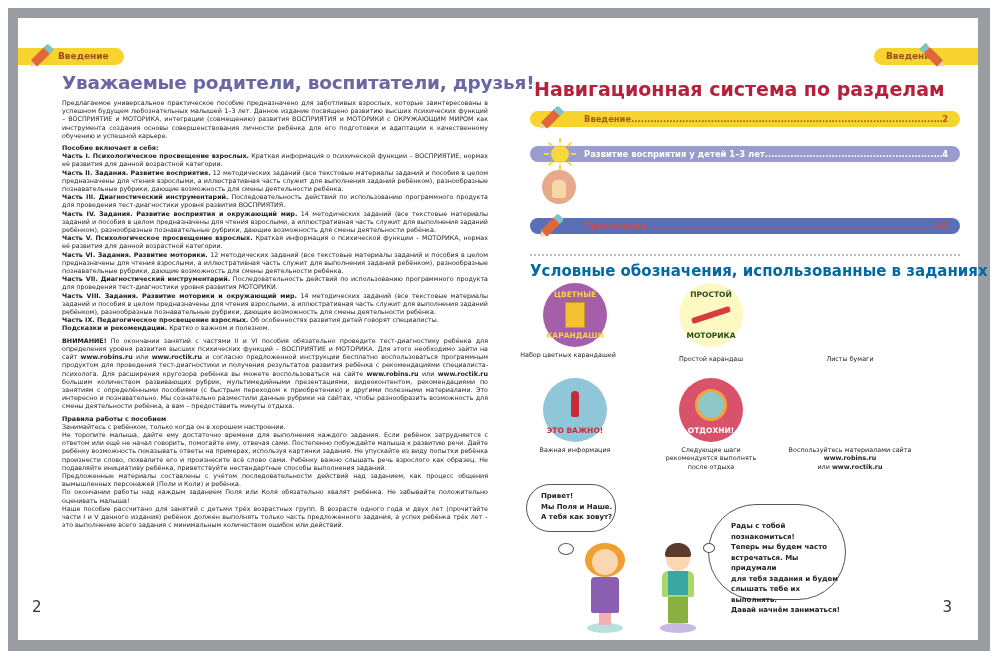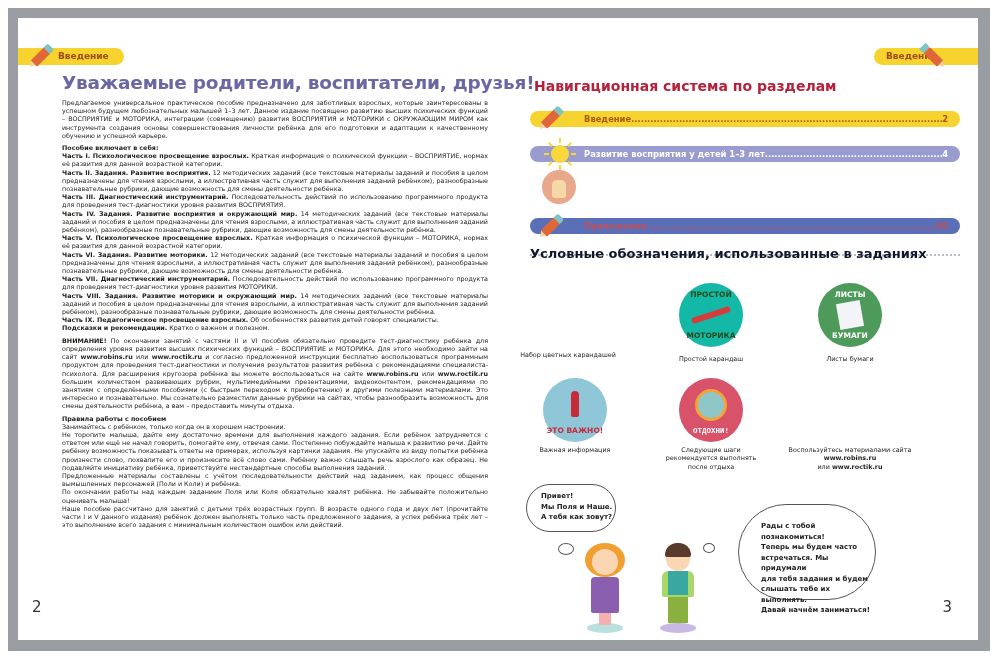--- a/index.html
+++ b/index.html
@@ -25,75 +25,75 @@
   .body-text { position: absolute; left: 44px; top: 81px; width: 426px; font-size: 6.35px; line-height: 8.2px; text-align: justify; }
   .body-text p { margin-bottom: 4px; }
   .body-text b { font-weight: bold; }
   .body-text .tight { margin-bottom: 0; }
   .page-num { position: absolute; font-size: 15px; color: #333; }
   .pn-left { left: 14px; top: 580px; }
   .pn-right { right: 26px; top: 580px; }
 
   
   .right-page { position: absolute; left: 480px; top: 0; width: 480px; height: 622px; }
-  .nav-title { position: absolute; left: 36px; top: 60px; font-size: 14px; color: #b5213a; font-weight: bold; white-space: nowrap; }
+  .nav-title { position: absolute; left: 36px; top: 60px; font-size: 19px; color: #b5213a; font-weight: bold; white-space: nowrap; }
   .nav-row { position: absolute; left: 32px; width: 430px; height: 16px; border-radius: 8px; font-size: 8.4px; font-weight: bold; line-height: 16px; padding-left: 54px; padding-right: 12px; display: flex; }
   .nav-row .lbl { white-space: nowrap; }
   .nav-row .dots { flex: 1; overflow: hidden; white-space: nowrap; }
   .nav-row .dots::after { content: "........................................................................................................................................"; }
   .nav-row .pg { white-space: nowrap; }
   .nr1 { top: 93px; background: #f7d330; color: #a65a1c; }
   .nr2 { top: 128px; background: #9a9cd0; color: #ffffff; }
   .nr3 { top: 164px; background: #a8c64a; color: #ffffff; }
   .nr4 { top: 200px; background: #5a6fb8; color: #c0505a; }
   .nav-icon { position: absolute; }
   .sun { left: 46px; top: 120px; width: 32px; height: 32px; }
   .sun .core { position: absolute; left: 7px; top: 7px; width: 18px; height: 18px; background: #f8d73a; border-radius: 50%; }
   .sun .ray { position: absolute; left: 15px; top: 0; width: 2px; height: 32px; background: linear-gradient(#f8d73a 0 5px, transparent 5px 27px, #f8d73a 27px); }
   .hand { left: 44px; top: 152px; width: 34px; height: 34px; background: #e8a88c; border-radius: 50%; }
   .hand .palm { position: absolute; left: 10px; top: 10px; width: 14px; height: 18px; background: #f6d8a8; border-radius: 5px 5px 3px 3px; }
 
   .divider { position: absolute; left: 32px; top: 236px; width: 430px; border-top: 2px dotted #b8bcc4; }
-  .legend-title { position: absolute; left: 32px; top: 228px; font-size: 13px; color: #0f172a; font-weight: bold; white-space: nowrap; }
+  .legend-title { position: absolute; left: 32px; top: 244px; font-size: 15px; color: #0369a1; font-weight: bold; white-space: nowrap; }
 
   .badge { position: absolute; width: 64px; height: 64px; border-radius: 50%; display: flex; align-items: center; justify-content: center; flex-direction: column; font-weight: bold; font-size: 7px; text-align: center; }
   .badge .arc { position: absolute; left: 0; width: 64px; text-align: center; font-size: 7.5px; font-weight: bold; }
   .badge .arc.top { top: 7px; }
   .badge .arc.bot { bottom: 7px; }
   .b1 { left: 45px; top: 265px; background: #a55fa8; }
   .b1 .arc { color: #f4d24a; }
   .b1 .inner { width: 20px; height: 26px; background: #f2c230; border: 1px solid #c99a20; }
-  .b2 { left: 181px; top: 265px; background: #14b8a6; }
+  .b2 { left: 181px; top: 265px; background: #fef9c3; }
   .b2 .arc { color: #2a4a1a; }
   .b2 .inner { width: 40px; height: 6px; background: #d63c3c; transform: rotate(-18deg); border-radius: 2px; }
   .b3 { left: 320px; top: 265px; background: #4d9a5a; }
   .b3 .arc { color: #ffffff; }
   .b3 .inner { width: 24px; height: 26px; background: #f4f4f8; transform: rotate(-10deg); }
   .b4 { left: 45px; top: 360px; background: #8fc6d8; }
   .b4 .arc { color: #c82a3a; }
   .b4 .inner { width: 8px; height: 26px; background: #c82a3a; border-radius: 4px 4px 2px 2px; position: relative; top: -6px; }
-  .b5 { left: 181px; top: 360px; background: #d8526a; font-family: Liberation Mono, monospace; }
+  .b5 { left: 181px; top: 360px; background: #d8526a; }
   .b5 .arc { color: #ffffff; }
   .b5 .inner { width: 32px; height: 32px; background: #8fc6c8; border: 3px solid #f2a43a; border-radius: 50%; position: relative; top: -5px; }
   .b6 { left: 320px; top: 360px; background: #f0a33a; }
   .b6 .arc { color: #ffffff; }
   .b6 .inner { width: 26px; height: 20px; background: #ffffff; border: 3px solid #333; border-radius: 2px; }
 
   .cap { position: absolute; width: 110px; text-align: center; font-size: 6.4px; line-height: 8.4px; }
   .cap b { font-weight: bold; }
   .c1 { left: 15px; top: 333px; }
   .c2 { left: 158px; top: 337px; }
   .c3 { left: 297px; top: 337px; }
   .c4 { left: 22px; top: 428px; }
   .c5 { left: 158px; top: 428px; }
   .c6 { left: 290px; top: 428px; width: 124px; }
 
   .cloud { position: absolute; background: #ffffff; border: 1.3px solid #555; border-radius: 38px; font-size: 7px; line-height: 10.5px; font-weight: bold; color: #222; }
   .cloud1 { left: 28px; top: 466px; width: 90px; height: 48px; padding: 6px 0 0 14px; }
-  .cloud2 { left: 240px; top: 486px; width: 138px; height: 96px; padding: 16px 0 0 22px; border-radius: 50px; }
+  .cloud2 { left: 210px; top: 486px; width: 138px; height: 96px; padding: 16px 0 0 22px; border-radius: 50px; }
   .puff { position: absolute; background: #fff; border: 1.2px solid #555; border-radius: 50%; }
 
   .kid { position: absolute; }
   .girl { left: 85px; top: 525px; width: 44px; height: 92px; }
   .girl .hair { position: absolute; left: 2px; top: 0; width: 40px; height: 34px; background: #f0a030; border-radius: 50%; }
   .girl .face { position: absolute; left: 9px; top: 6px; width: 26px; height: 26px; background: #fbd6b2; border-radius: 50%; }
   .girl .dress { position: absolute; left: 8px; top: 34px; width: 28px; height: 36px; background: #8a5fb0; border-radius: 4px 4px 2px 2px; }
   .girl .legs { position: absolute; left: 16px; top: 70px; width: 12px; height: 12px; background: #f4b0b0; }
   .girl .shadow { position: absolute; left: 4px; top: 80px; width: 36px; height: 10px; background: #b8e0dc; border-radius: 50%; }
   .boy { left: 160px; top: 525px; width: 40px; height: 92px; }
@@ -207,34 +207,34 @@
     </div>
     <div class="pencil" style="left:38px; top:204px;">
       <div class="tip"></div>
         <div class="body"></div>
         <div class="eraser"></div>
     </div>
 
     <div class="divider"></div>
     <div class="legend-title">Условные обозначения, использованные в заданиях</div>
 
+    <div class="badge b1">
+      <span class="arc top">ЦВЕТНЫЕ</span>
+      <div class="inner"></div>
+      <span class="arc bot">КАРАНДАШИ</span>
+    </div>
     <div class="cap c1">Набор цветных карандашей</div>
 
     <div class="badge b2">
       <span class="arc top">ПРОСТОЙ</span>
       <div class="inner"></div>
       <span class="arc bot">МОТОРИКА</span>
     </div>
     <div class="cap c2">Простой карандаш</div>
 
-    <div class="badge b3">
-      <span class="arc top">ЛИСТЫ</span>
-      <div class="inner"></div>
-      <span class="arc bot">БУМАГИ</span>
-    </div>
     <div class="cap c3">Листы бумаги</div>
 
     <div class="badge b4">
       <div class="inner"></div>
       <span class="arc bot">ЭТО ВАЖНО!</span>
     </div>
     <div class="cap c4">Важная информация</div>
 
     <div class="badge b5">
       <div class="inner"></div>

